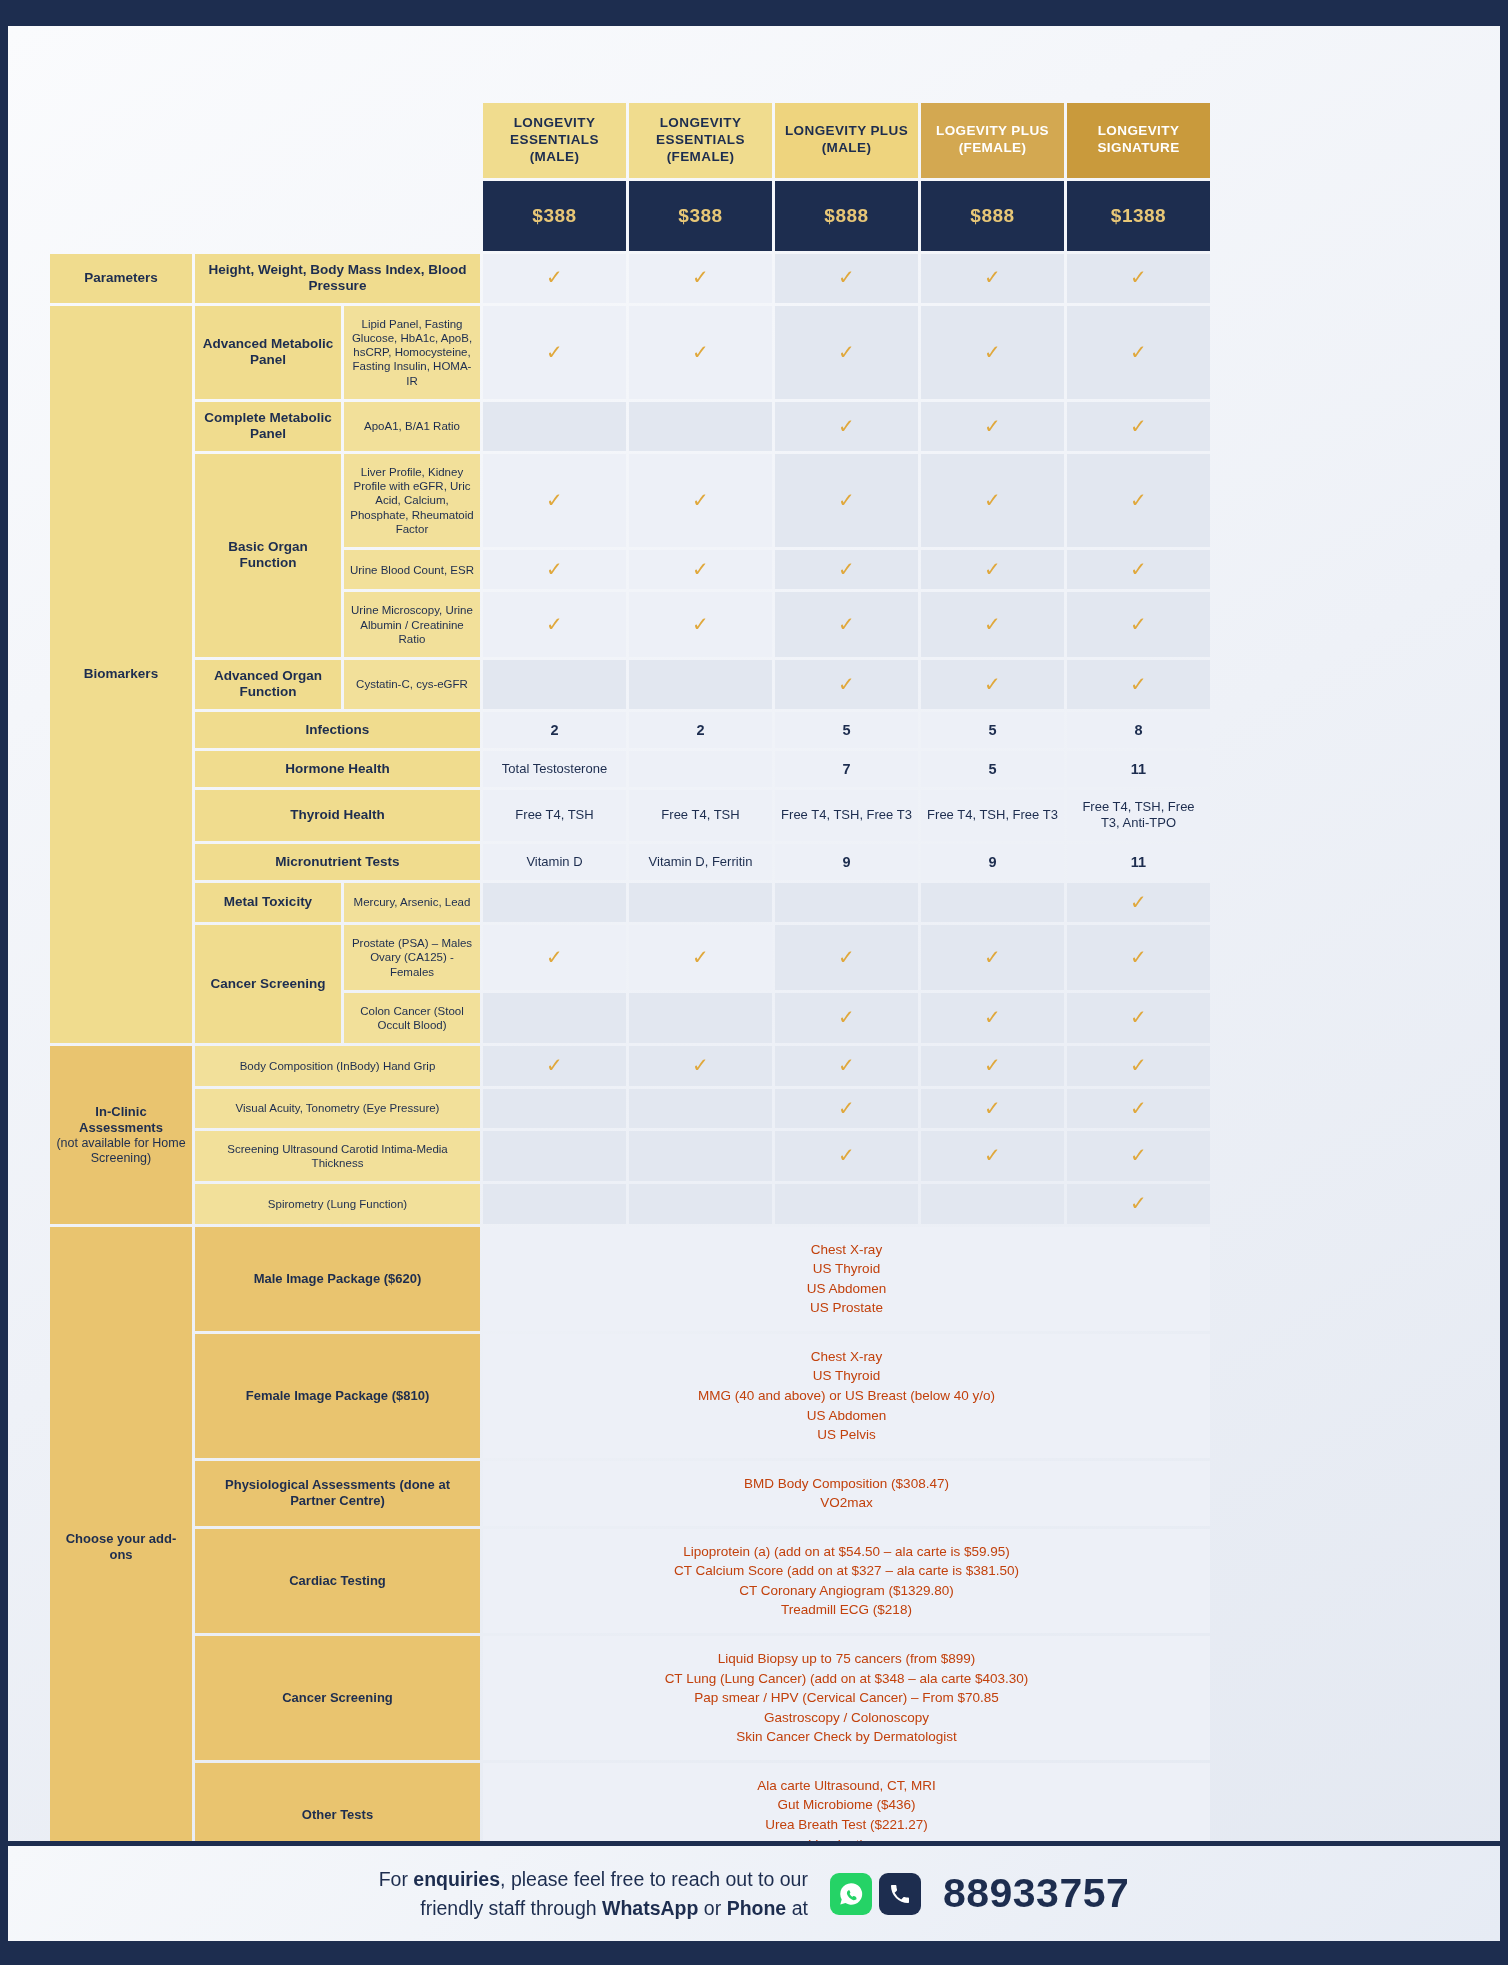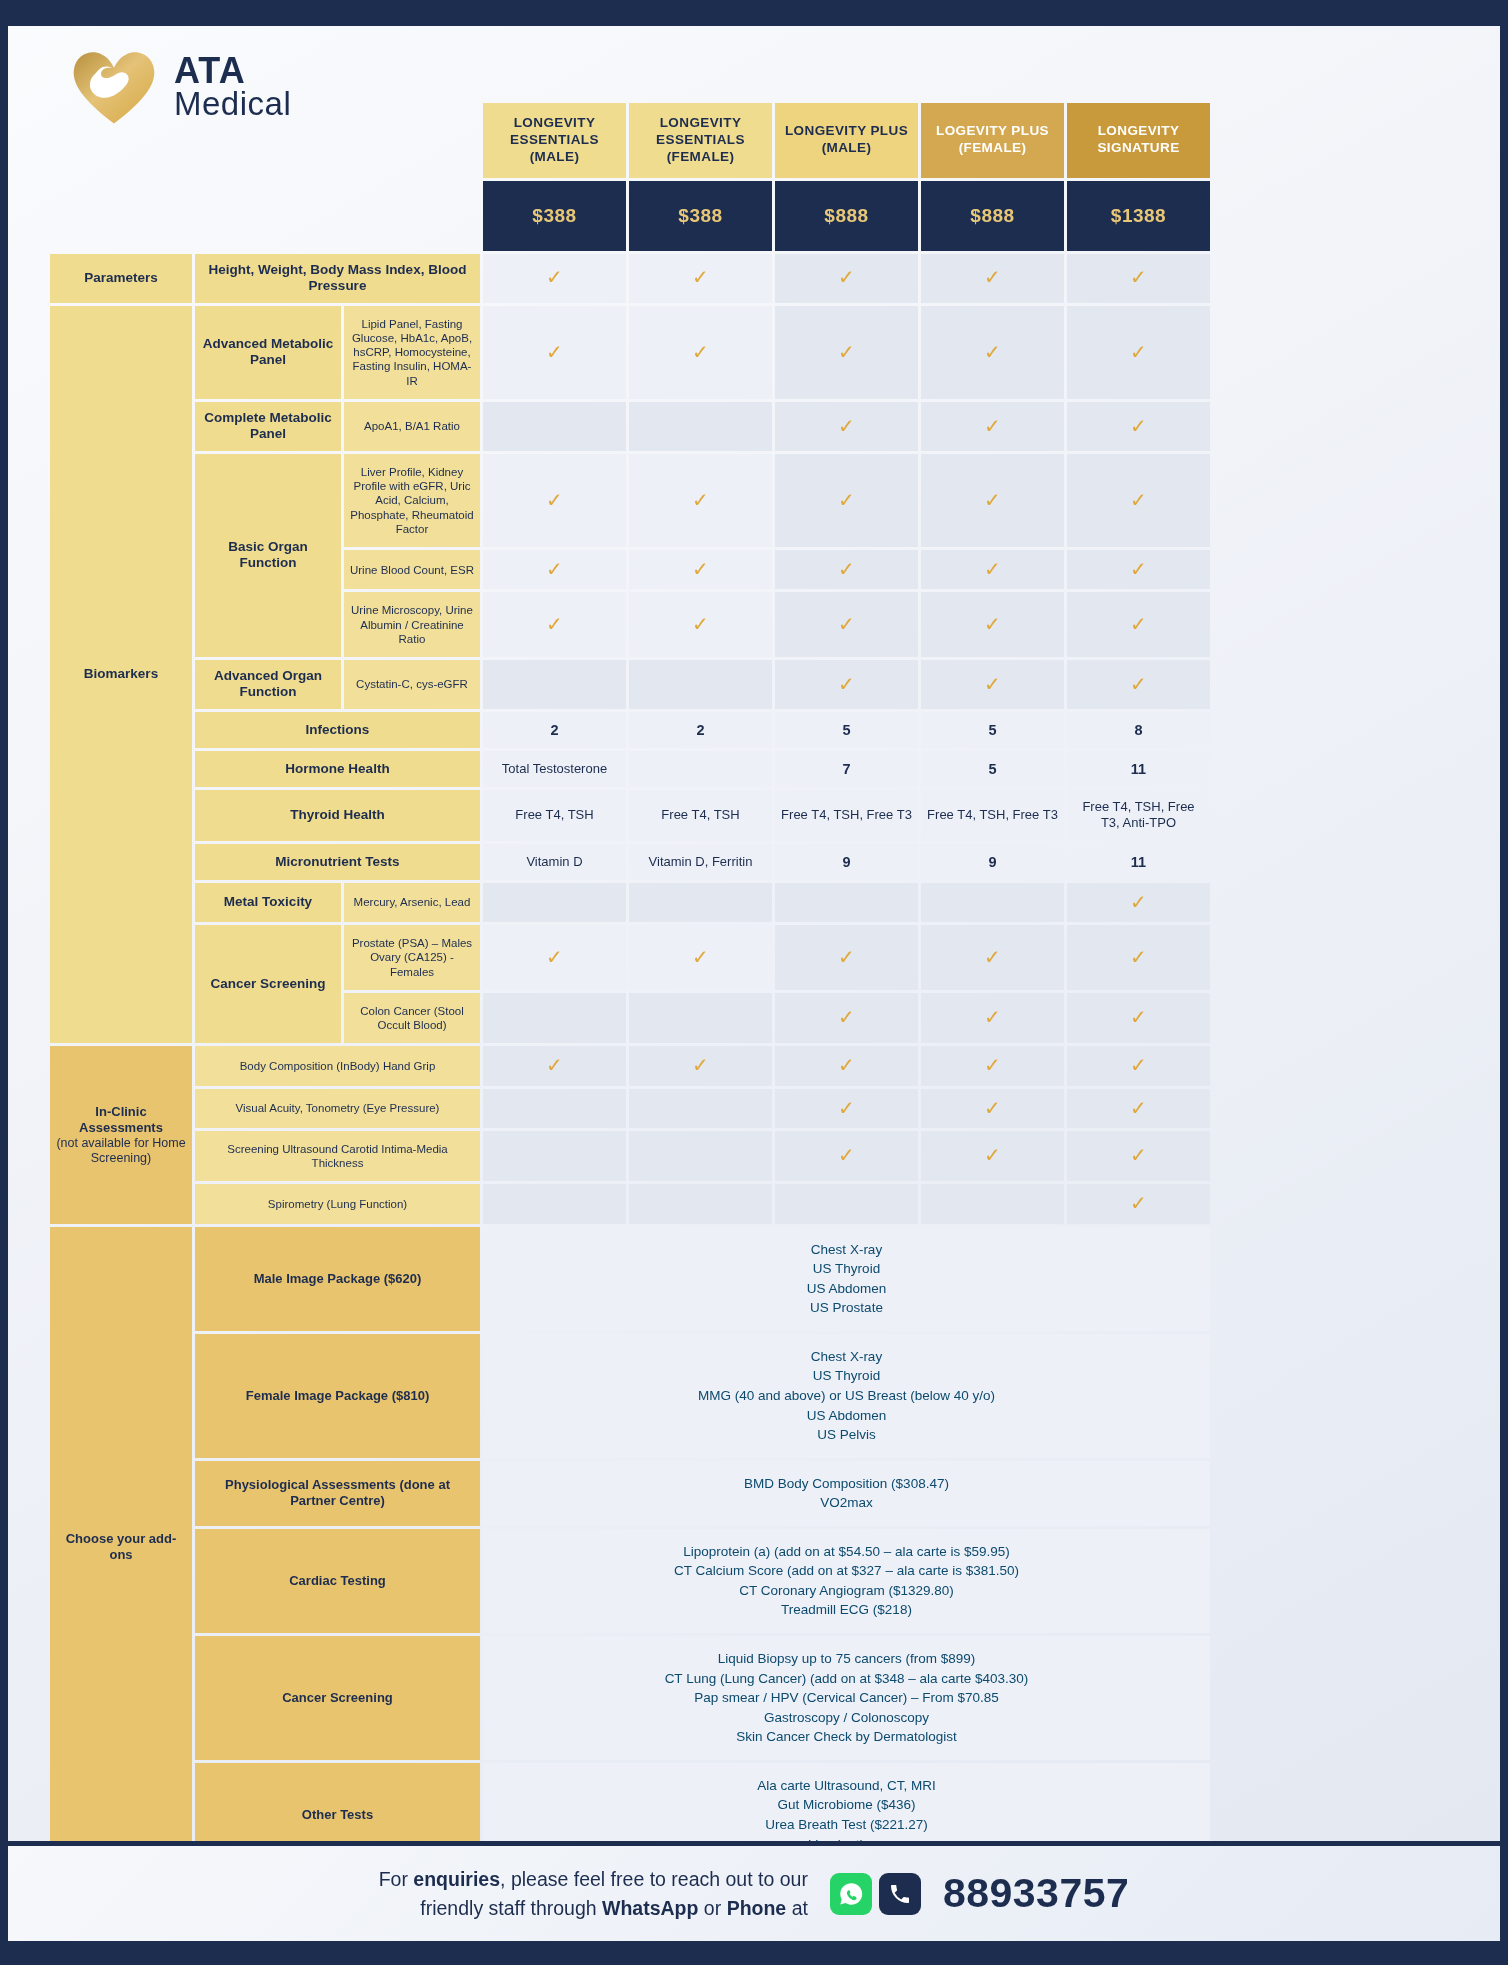--- a/index.html
+++ b/index.html
@@ -62,21 +62,21 @@
   .gold-dk { background: #e9c46f; color: #1d2d4f; font-weight: 700; text-align: center;
            font-size: 13px; line-height: 1.24; padding: 10px 6px; }
   .subhead { font-size: 12.5px; font-weight: 400; display: block; line-height: 1.2; }
 
   
   .cell { background: #edf0f7; text-align: center; font-size: 13px; color: #1d2d4f;
           line-height: 1.25; padding: 9px 5px; }
   .cell.alt { background: #e2e7f0; }
   .cell.num { font-weight: 700; font-size: 14.5px; }
   .tick { color: #e0a83c; font-size: 20px; line-height: 1; font-weight: 400; }
-  .addon-cell { background: #edf0f7; text-align: center; font-size: 13.5px; color: #0c4a6e;
+  .addon-cell { background: #edf0f7; text-align: center; font-size: 13.5px; color: #c2410c;
                 line-height: 1.45; padding: 13px 8px; }
 
   
   .footer { position: absolute; left: 0; bottom: 0; width: 100%; height: 100px;
             background: linear-gradient(135deg,#f6f8fb 0%, #e6ebf4 100%);
             display: flex; align-items: center; justify-content: center; gap: 22px;
             border-top: 5px solid #1d2d4f; }
   .foot-txt { font-size: 19.5px; color: #1d2d4f; line-height: 1.45; text-align: right; max-width: 470px; }
   .foot-txt b { font-weight: 700; }
   .badges { display: flex; gap: 7px; }
@@ -85,39 +85,20 @@
   .badge.wa { background: #25d366; }
   .badge.ph { background: #1d2d4f; }
   .phone-num { font-size: 41px; font-weight: 700; color: #1d2d4f; letter-spacing: .5px; }
 </style>
 </head>
 <body>
 
 <div class="page">
  <div class="inner">
 
-  <div class="logo-row">
-    <span class="logo-mark">
-      <svg viewBox="0 0 100 90" width="92" height="82">
-        <defs>
-          <linearGradient id="g1" x1="0" y1="0" x2="1" y2="1">
-            <stop offset="0%" stop-color="#b8913f"></stop>
-                <stop offset="45%" stop-color="#e4c277"></stop>
-            <stop offset="100%" stop-color="#d6a844"></stop>
-          </linearGradient>
-        </defs>
-        <path d="M50 85 C14 58 4 40 6 26 C8 10 24 3 36 9 C43 12 47 18 50 24 C53 18 57 12 64 9 C76 3 92 10 94 26 C96 40 86 58 50 85 Z" fill="url(#g1)"></path>
-        <path d="M30 30 C20 38 22 52 34 56 C46 60 58 50 64 42 C68 36 66 30 60 29 C54 28 50 34 44 35 C38 36 35 33 36 29 C37 25 42 23 48 24 C38 20 34 25 30 30 Z" fill="#ffffff"></path>
-      </svg>
-    </span>
-    <span class="logo-text">
-      <span class="logo-ata">ATA</span>
-      <span class="logo-med">Medical</span>
-    </span>
-  </div>
 
   <table class="cmp">
     <colgroup>
       <col class="col-cat">
           <col class="col-sub">
           <col class="col-det">
       <col class="col-plan">
           <col class="col-plan">
           <col class="col-plan">
           <col class="col-plan">

